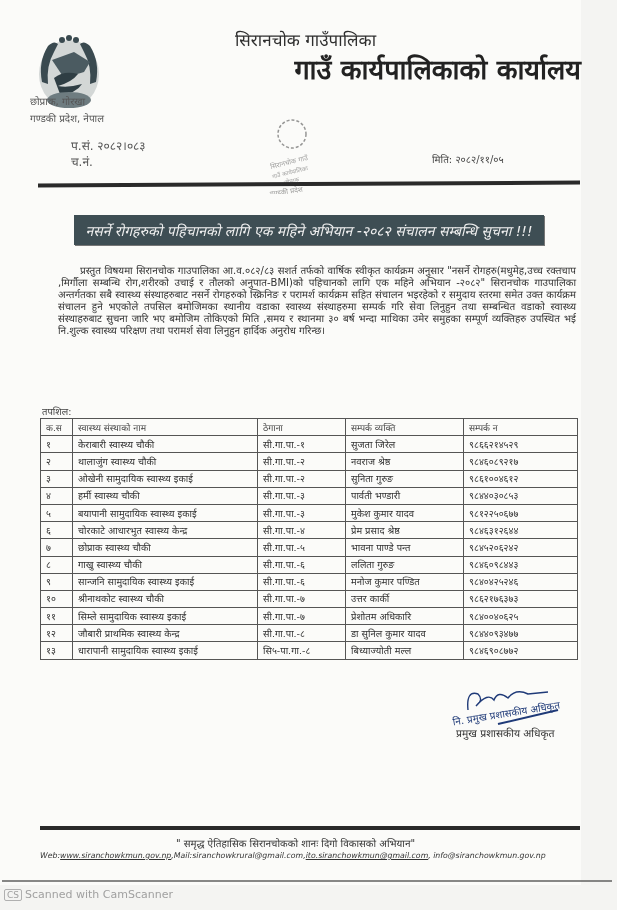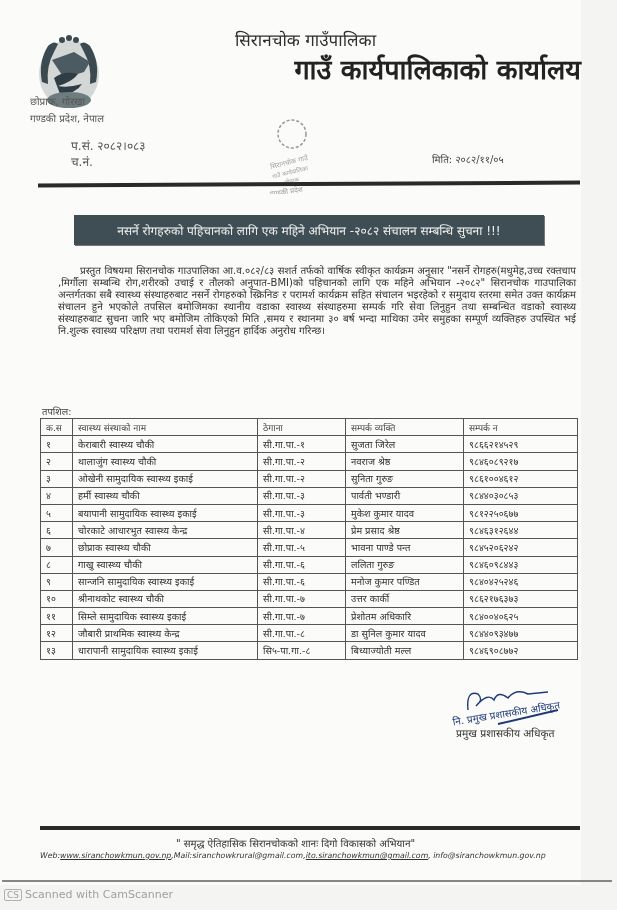--- a/index.html
+++ b/index.html
@@ -43,23 +43,24 @@
     }
     .date {
       position: absolute; left: 432px; top: 152px; font-size: 10px; color: #444;
     }
     .rule-top {
       position: absolute; left: 38px; top: 182px; width: 542px; height: 4px;
       background: #2a2a2a; transform: skewY(-0.3deg);
     }
     .banner {
       position: absolute; left: 74px; top: 215px; width: 470px; height: 30px;
-      background: #3e4e54; color: #f0f0f0; font-size: 12px;
+      background: #3e4e54; color: #f0f0f0; font-size: 14px;
       display: flex; align-items: center; justify-content: center;
       box-shadow: 1px 1px 0 #777;
+      font-style: italic;
     }
     .body-text {
       position: absolute; left: 58px; top: 265px; width: 518px;
       font-size: 10px; line-height: 12px; text-align: justify; color: #333;
       text-indent: 22px;
     }
     .tapsil {
       position: absolute; left: 42px; top: 405px; font-size: 9.5px; color: #444;
     }
     table.list {

